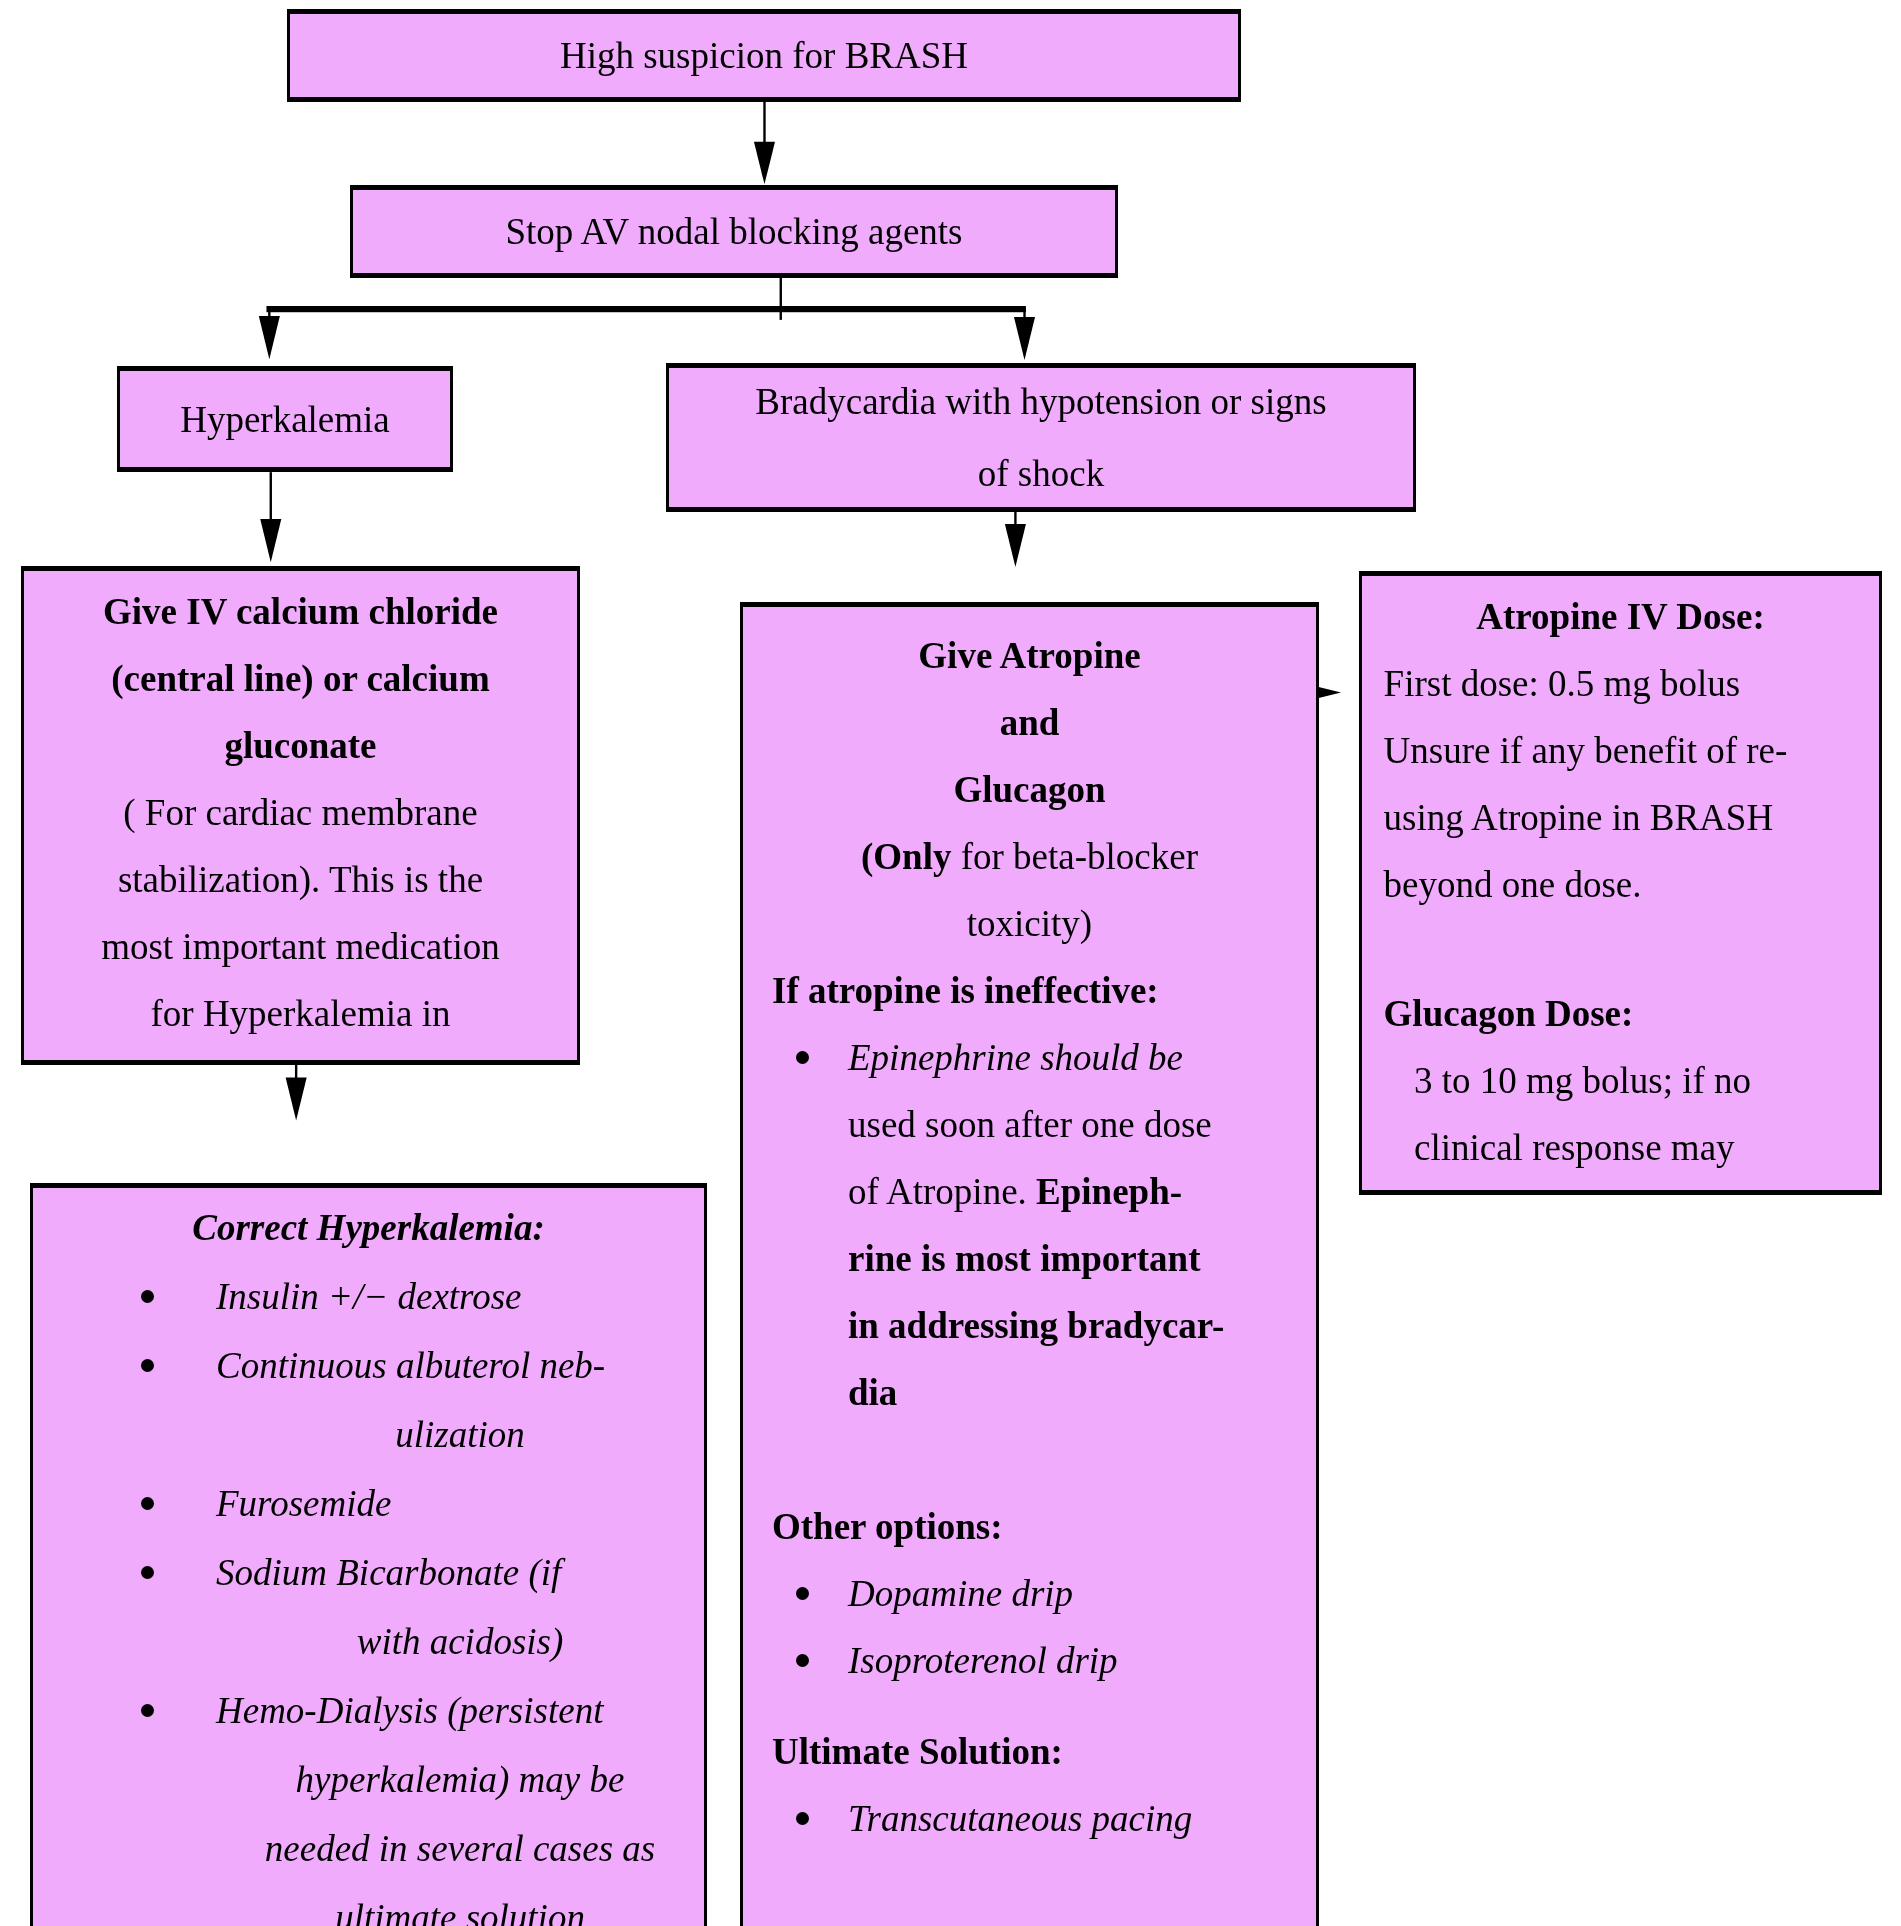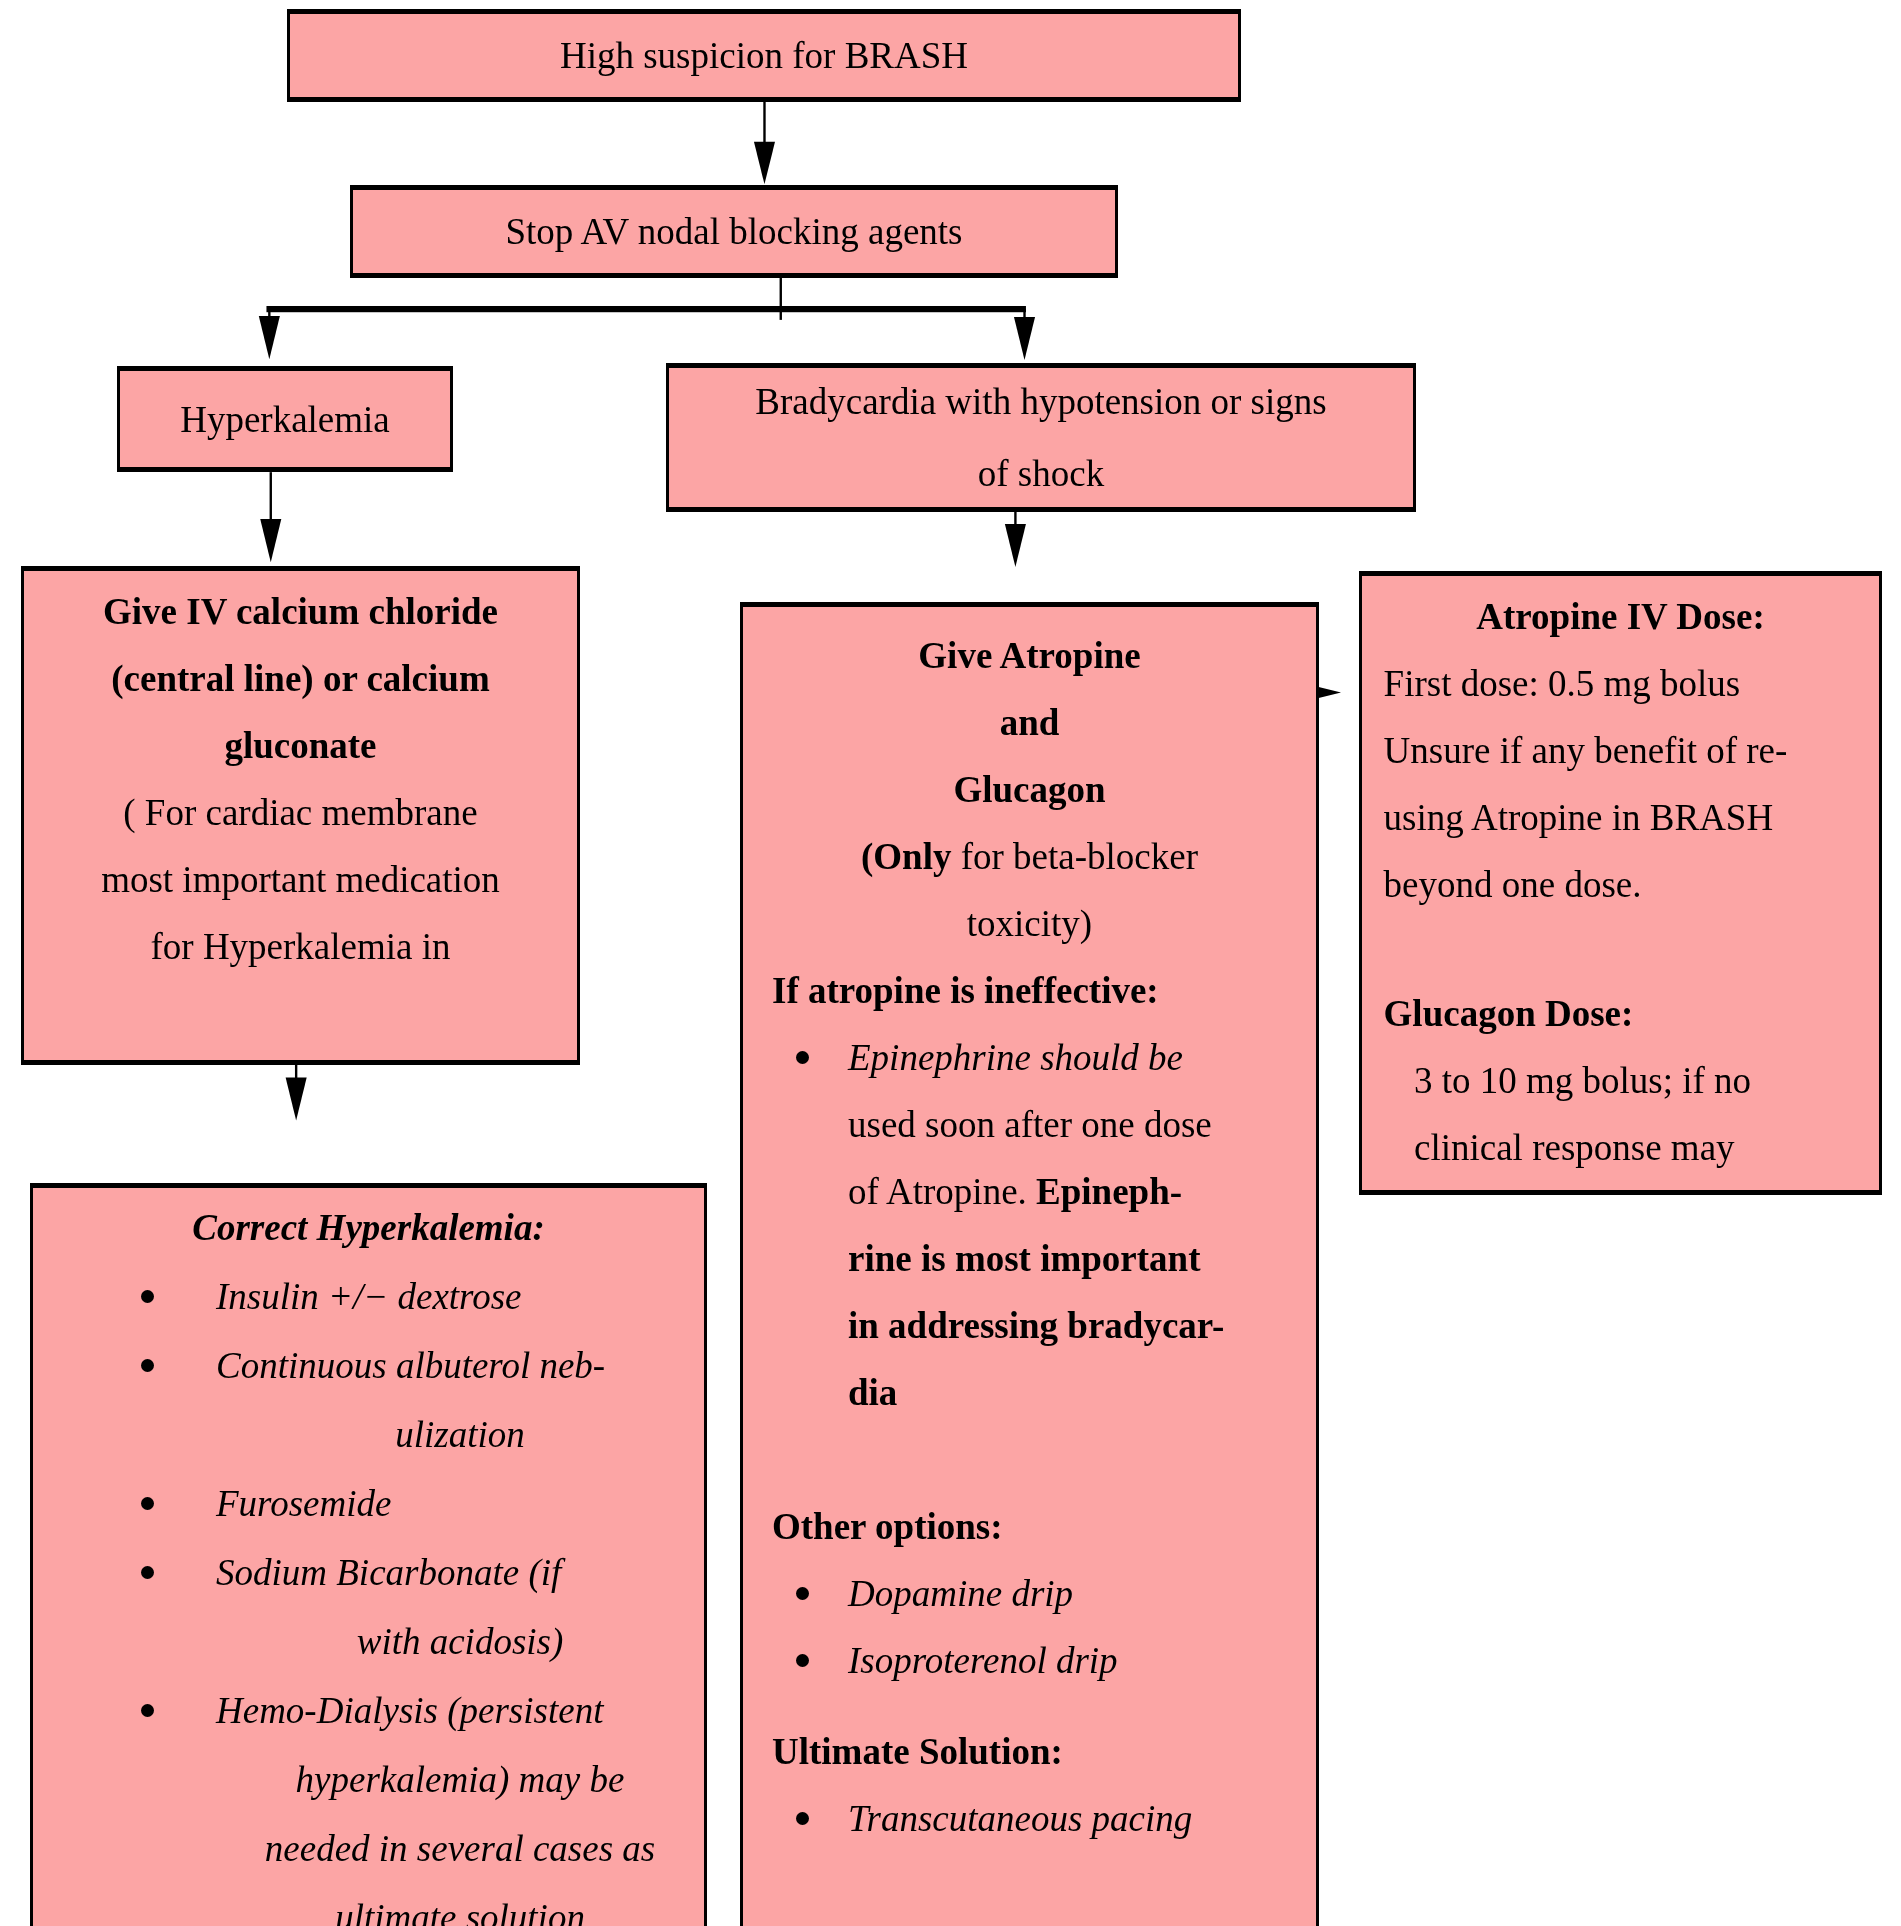--- a/index.html
+++ b/index.html
@@ -10,21 +10,21 @@
     color:#000000;
     font-family:"Liberation Serif","DejaVu Serif",serif;
     overflow:hidden;
   }
   .box{
     position:absolute;
     border:3.4px solid #000;
     border-top-width:5.7px;
     border-bottom-width:5.7px;
     box-sizing:border-box;
-    background:#fca5a5;
+    background:#f0abfc;
   }
   .flexcenter{display:flex;align-items:center;justify-content:center;flex-direction:column;}
   .line{font-size:37px;line-height:67px;white-space:nowrap;}
   .lh145{line-height:69px;}
   .lh150{line-height:72px;}
   .center{text-align:center;}
   .bold{font-weight:bold;}
   
   .ml{padding-left:29px;}
   .mbullet{position:relative;padding-left:105px;font-style:italic;}
@@ -103,20 +103,21 @@
   <div class="box flexcenter" id="box-brady">
     <div class="line lh150">Bradycardia with hypotension or signs</div>
     <div class="line lh150">of shock</div>
   </div>
 
   <div class="box" id="box-calcium">
     <div class="line bold">Give IV calcium chloride</div>
     <div class="line bold">(central line) or calcium</div>
     <div class="line bold">gluconate</div>
     <div class="line">( For cardiac membrane</div>
+    <div class="line">stabilization). This is the</div>
     <div class="line">most important medication</div>
     <div class="line">for Hyperkalemia in</div>
   </div>
 
   <div class="box" id="box-correct">
     <div class="line lh145 bold center">Correct Hyperkalemia:</div>
     <div class="line lh145 cbullet"><span class="dot"></span><span>Insulin +/− dextrose</span></div>
     <div class="line lh145 cbullet"><span class="dot"></span><span>Continuous albuterol neb-</span></div>
     <div class="line lh145 ccont">ulization</div>
     <div class="line lh145 cbullet"><span class="dot"></span><span>Furosemide</span></div>

